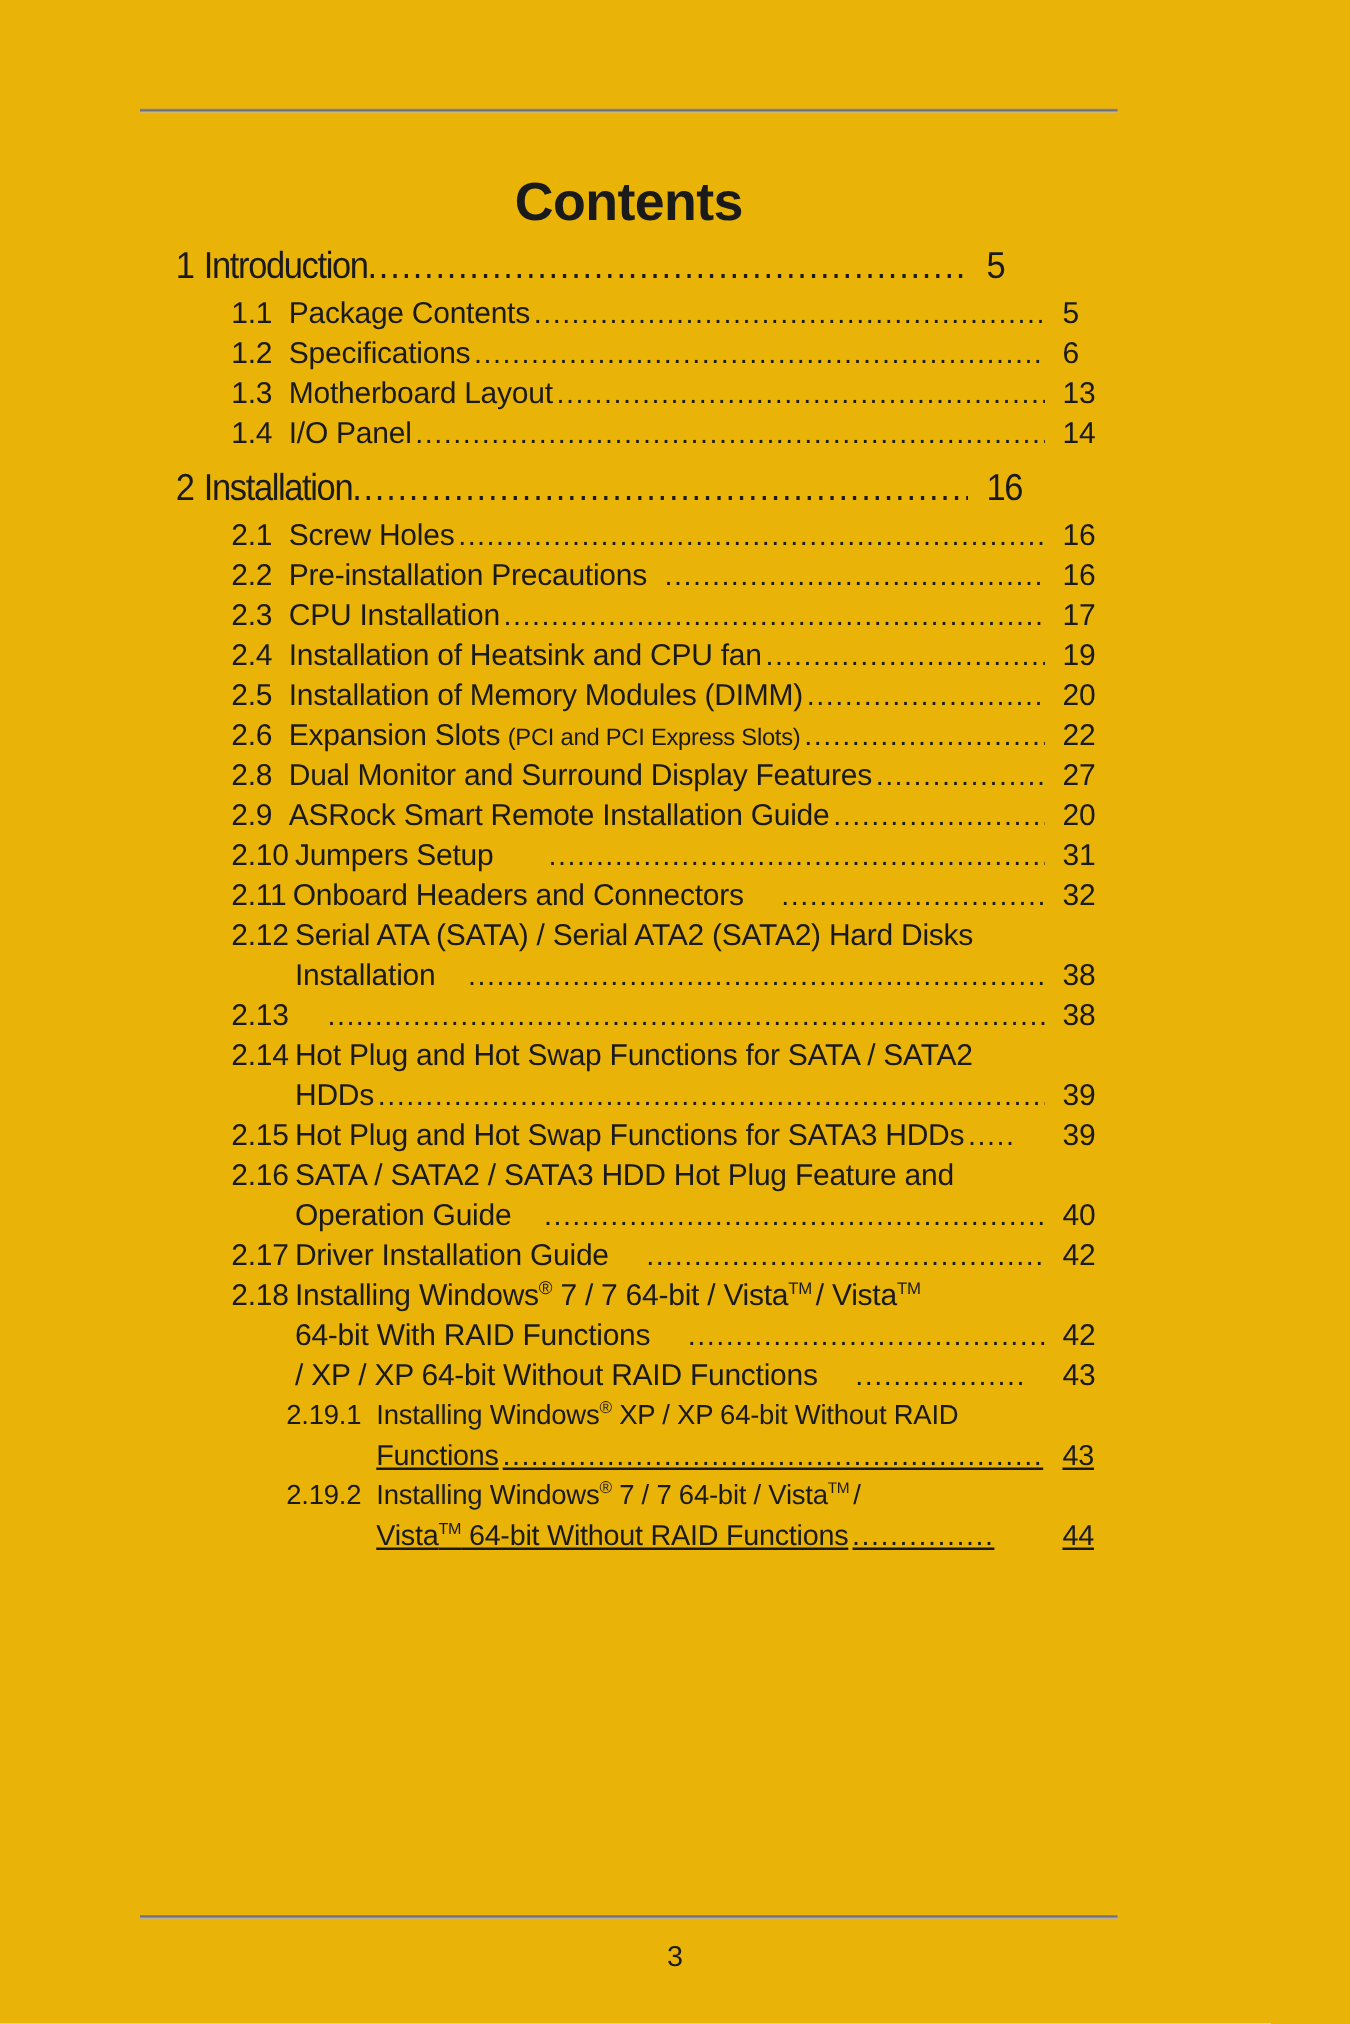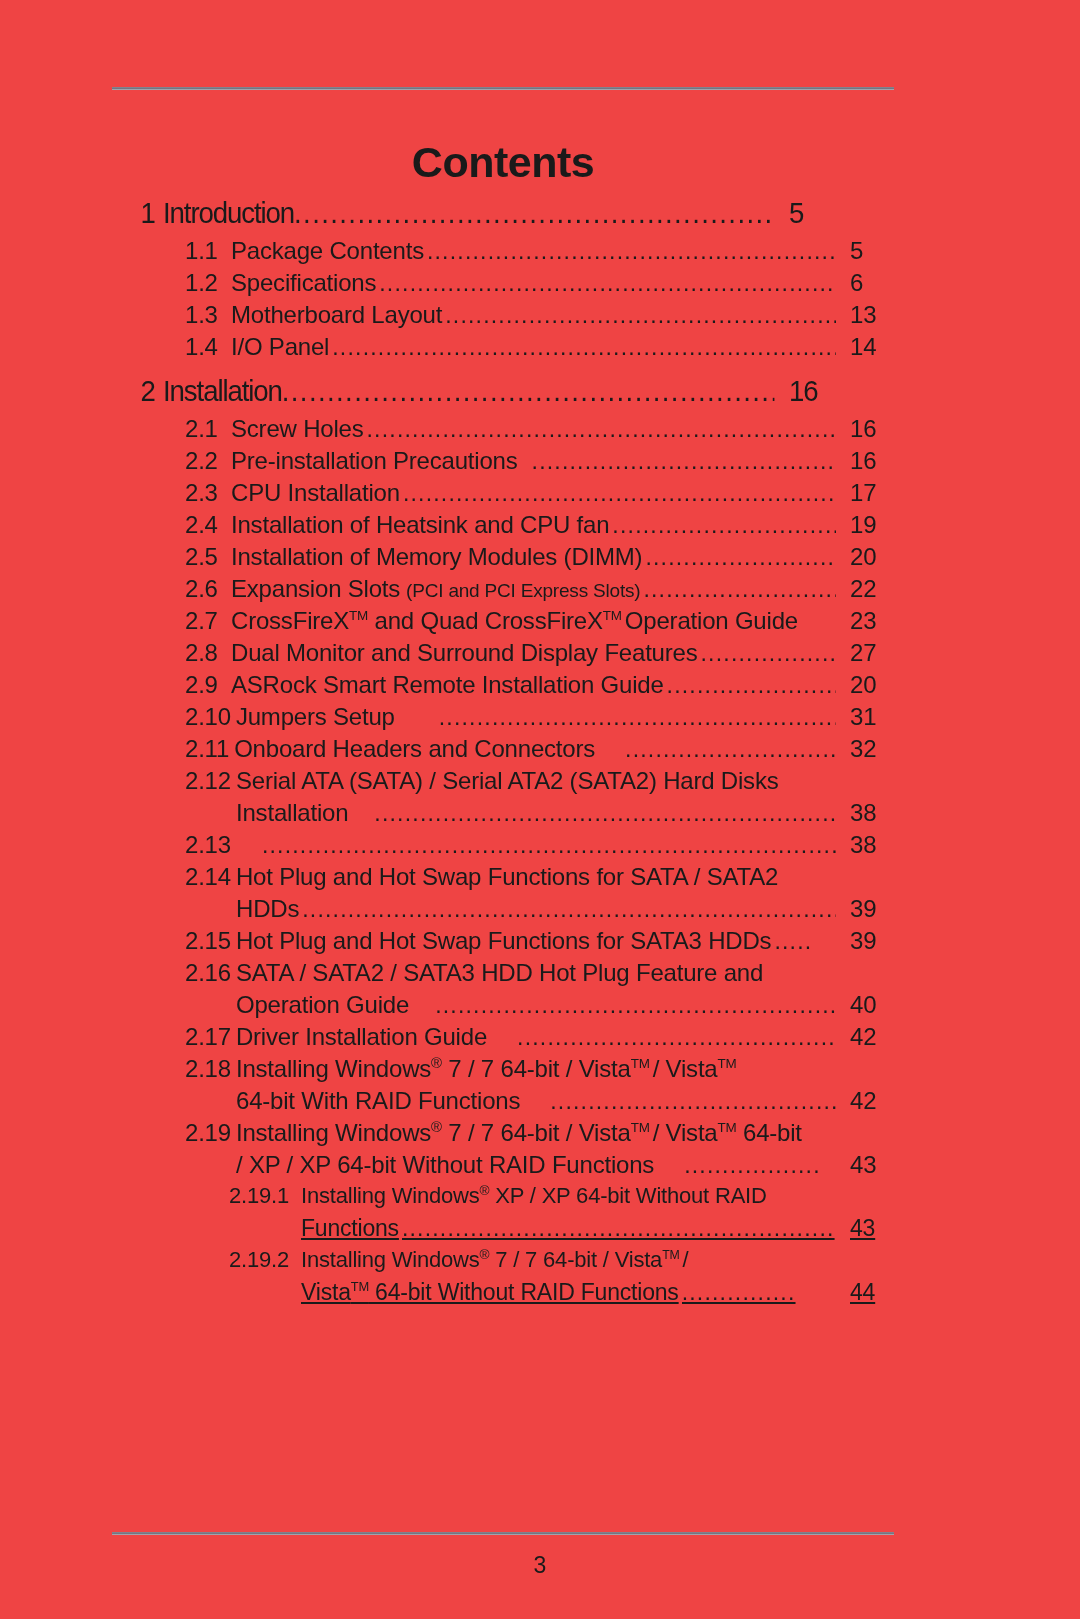--- a/index.html
+++ b/index.html
@@ -4,21 +4,21 @@
 <style>
   html, body {
     margin: 0;
     padding: 0;
     background: #ffffff;
   }
   .page {
     position: relative;
     width: 1080px;
     height: 1619px;
-    background: #ef4444;
+    background: #eab308;
     font-family: "Liberation Sans", sans-serif;
     color: #1a1a1a;
     overflow: hidden;
   }
   .rule {
     position: absolute;
     left: 112px;
     width: 782px;
     height: 3px;
     background: linear-gradient(to bottom, #8d8d98 0%, #6e6e7a 45%, #b9b9c2 100%);
@@ -232,26 +232,20 @@
     </div>
 
     <div class="entry">
       <span class="num">2.6</span>
       <span class="label">Expansion Slots</span>
       <span class="label small" style="padding-left:6px;">(PCI and PCI Express Slots)</span>
       <span class="leader">.........................................................................................................</span>
       <span class="pg">22</span>
     </div>
 
-    <div class="entry noleader">
-      <span class="num">2.7</span>
-      <span class="label"><span>CrossFireX</span><sup class="mark">TM</sup><span> and Quad CrossFireX</span><sup class="mark">TM</sup><span style="padding-left:3px;">Operation Guide</span></span>
-      <span class="leader">..</span>
-      <span class="pg" style="padding-left:6px;">23</span>
-    </div>
 
     <div class="entry">
       <span class="num">2.8</span>
       <span class="label">Dual Monitor and Surround Display Features</span>
       <span class="leader">.........................................................................................................</span>
       <span class="pg">27</span>
     </div>
 
     <div class="entry">
       <span class="num">2.9</span>
@@ -339,26 +333,20 @@
       <span class="leader"></span>
       <span class="pg"></span>
     </div>
     <div class="entry cont">
 
       <span class="label">64-bit With RAID Functions</span>
       <span class="leader" style="margin-left:30px;">...........................................</span>
       <span class="pg">42</span>
     </div>
 
-    <div class="entry wide noleader nopage">
-      <span class="num">2.19</span>
-      <span class="label"><span>Installing Windows</span><sup class="reg">®</sup><span> 7 / 7 64-bit / Vista</span><sup class="mark">TM</sup><span style="padding-left:3px;">/ Vista</span><sup class="mark">TM</sup><span> 64-bit</span></span>
-      <span class="leader"></span>
-      <span class="pg"></span>
-    </div>
     <div class="entry cont">
 
       <span class="label">/ XP / XP 64-bit Without RAID Functions</span>
       <span class="leader" style="margin-left:30px;">..................</span>
       <span class="pg">43</span>
     </div>
 
     <div class="entry deep noleader nopage">
       <span class="num">2.19.1</span>
       <span class="label"><span>Installing Windows</span><sup class="reg">®</sup><span> XP / XP 64-bit Without RAID</span></span>

